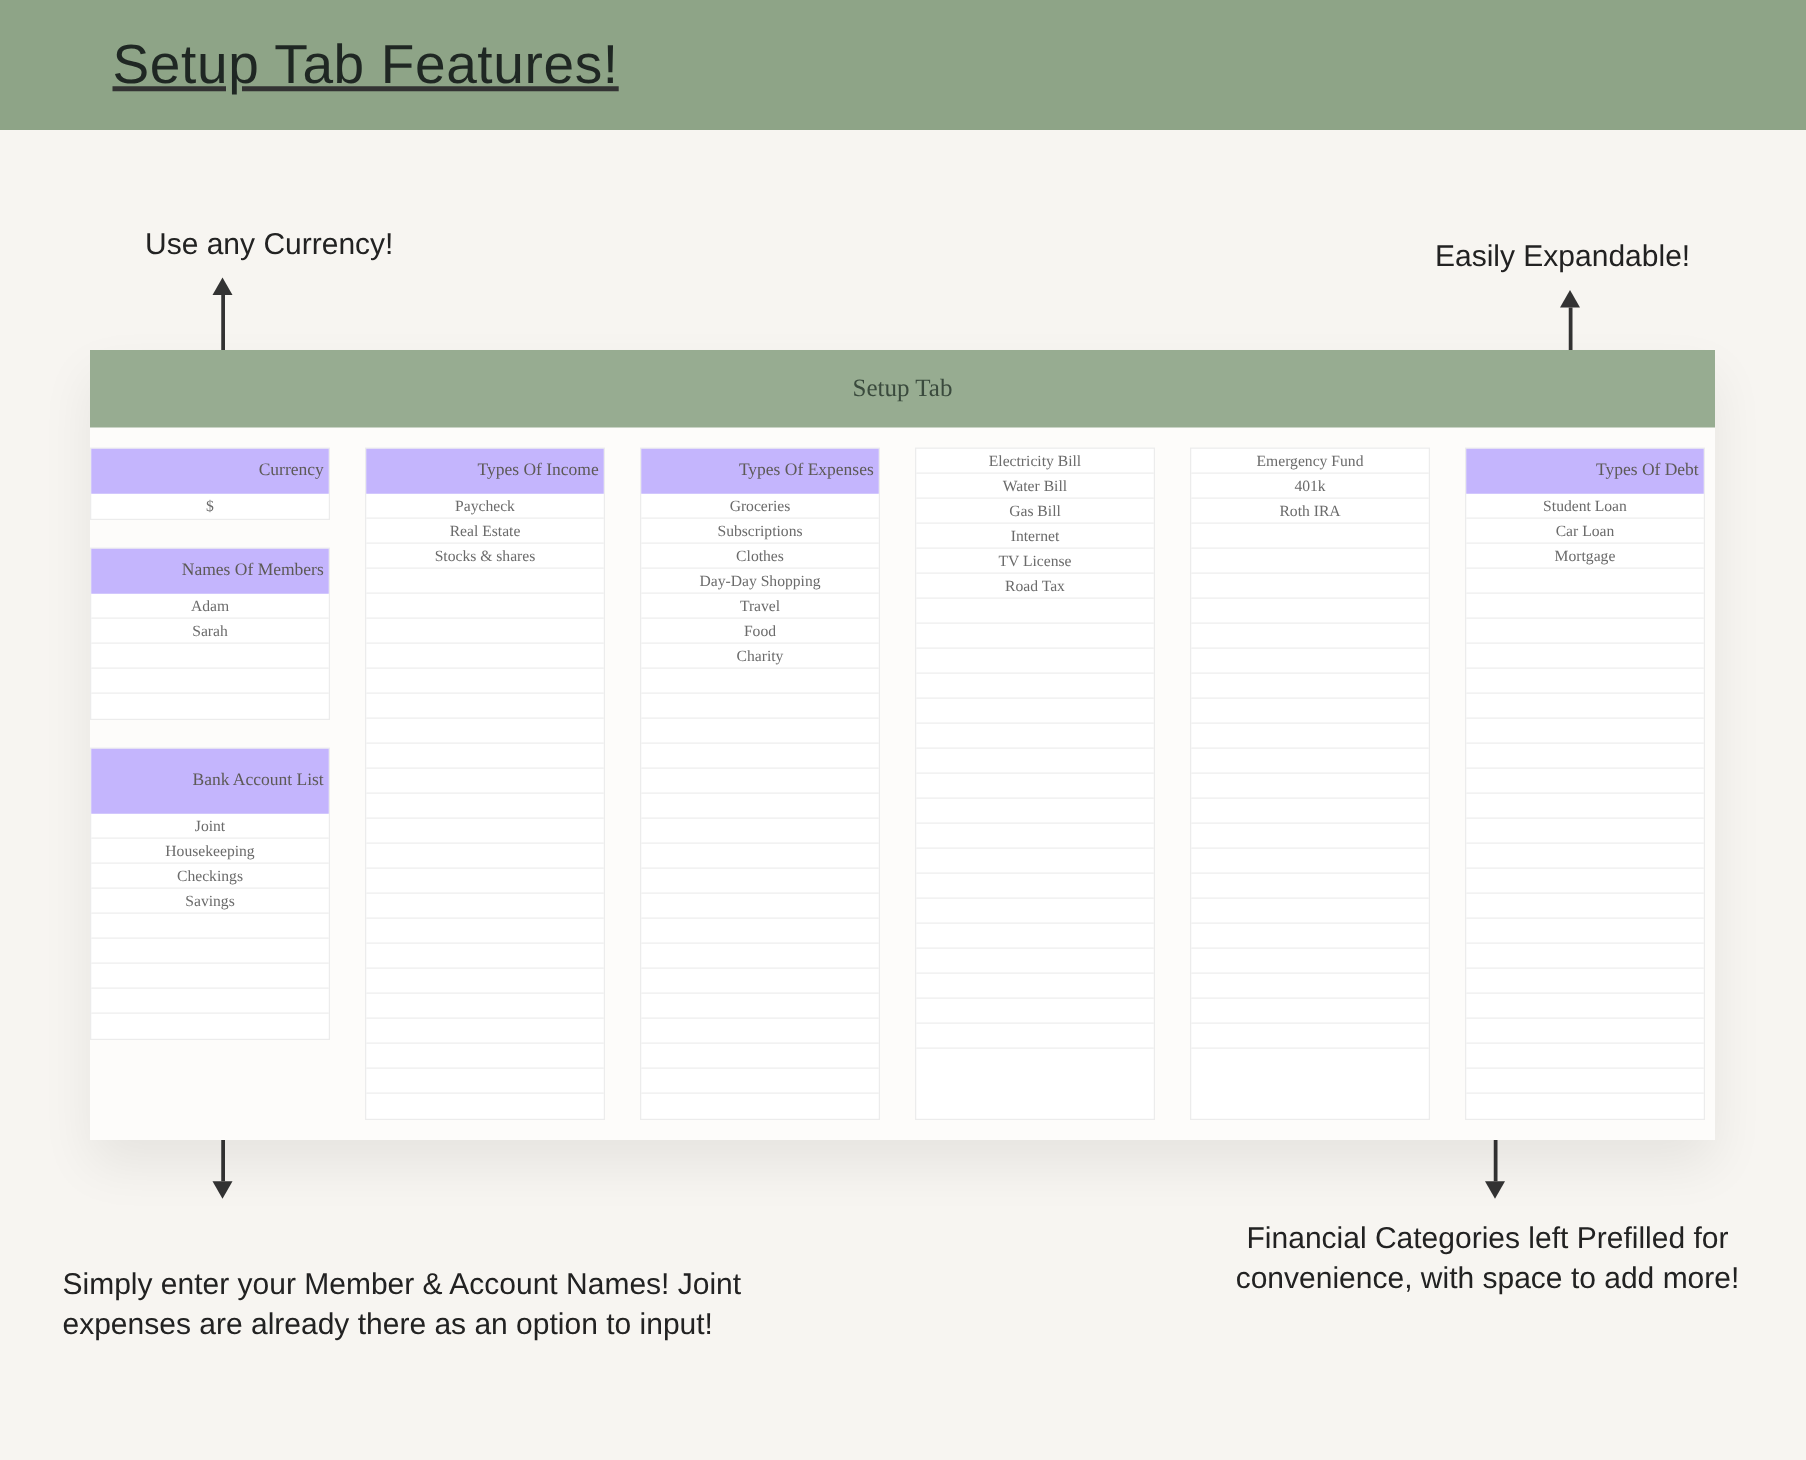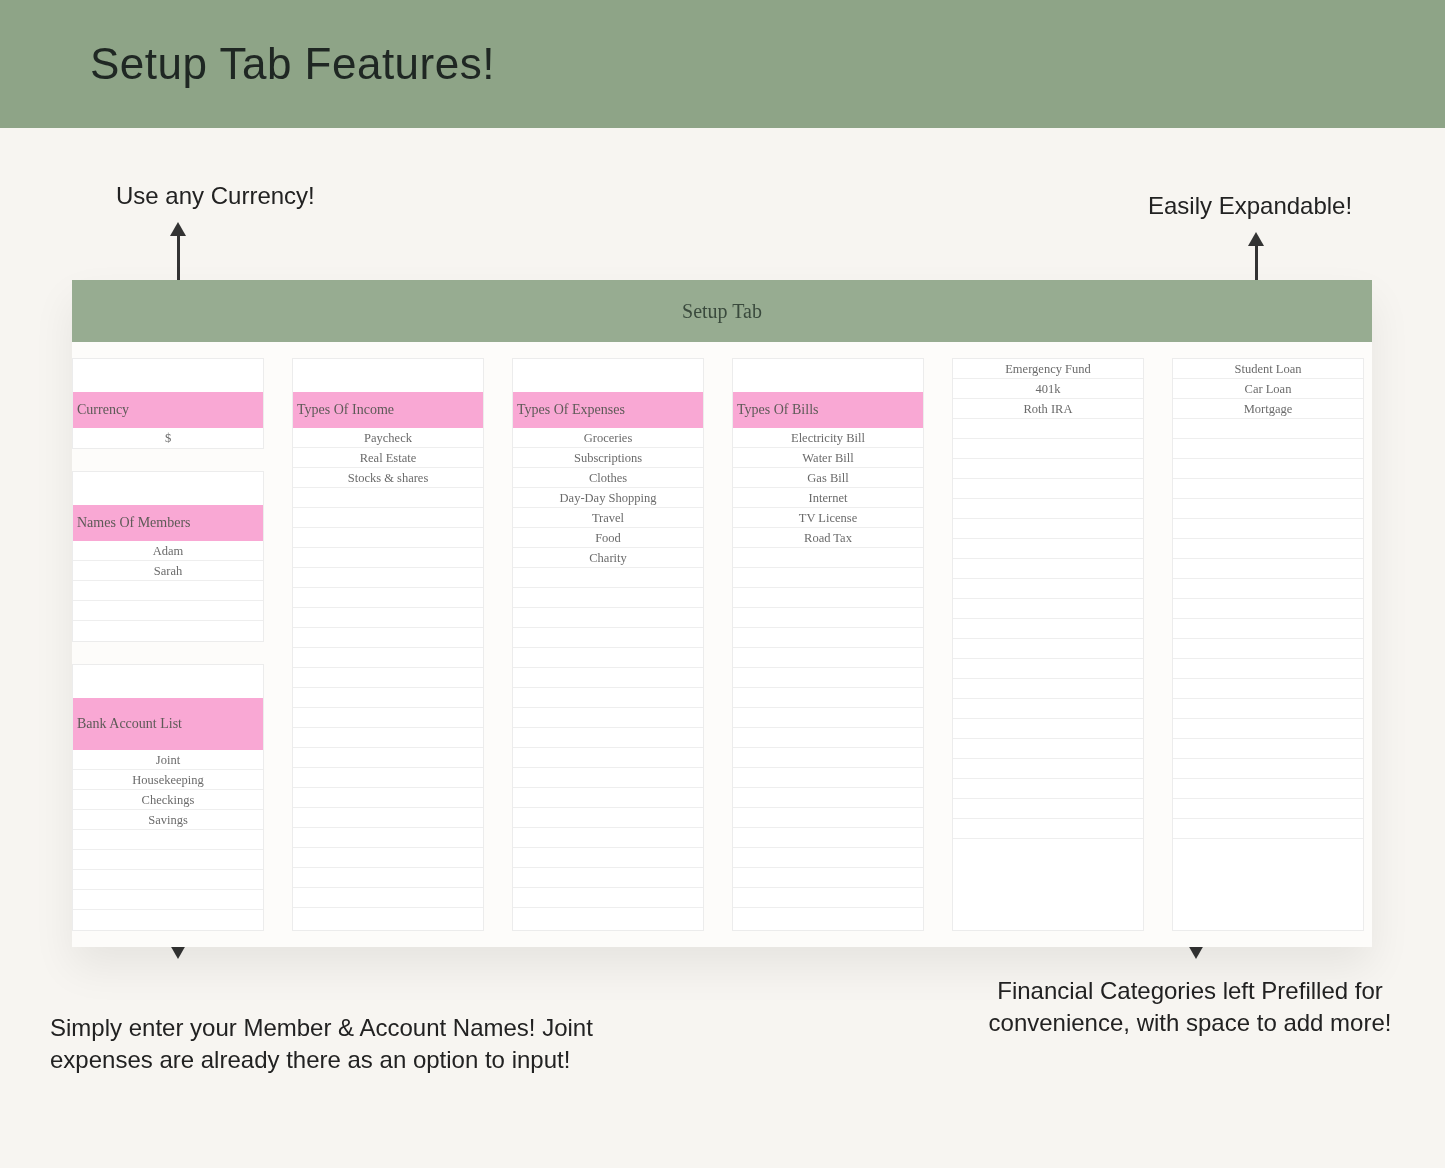--- a/index.html
+++ b/index.html
@@ -6,24 +6,25 @@
   html, body { width: 1445px; height: 1168px; }
   body {
     font-family: Georgia, "Times New Roman", serif;
     background: #f7f5f1;
     color: #333;
     position: relative;
     overflow: hidden;
   }
   .top-banner {
     background: #8ea487;
-    height: 128px;
+    height: 104px;
     display: flex;
     align-items: center;
     padding-left: 90px;
+    text-decoration: underline;
   }
   .top-banner h1 {
     font-family: "Optima", "Segoe UI", "Helvetica Neue", sans-serif;
     font-weight: 400;
     font-size: 44px;
     color: #1f2723;
     letter-spacing: 0.5px;
   }
 
   .callout {
@@ -82,26 +83,25 @@
     display: flex;
     gap: 28px;
     padding: 16px 0 16px 0;
   }
   .left-stack { display: flex; flex-direction: column; gap: 22px; width: 192px; }
   .card {
     background: #fff;
     border: 1px solid #ececec;
   }
   .card-header {
-    background: #f9a8d4;
+    background: #c4b5fd;
     color: #5d5a57;
     font-size: 14px;
-    text-align: left;
+    text-align: right;
     padding: 10px 4px;
-    margin-top: 33px;
   }
   .card-header.tall { padding: 18px 4px; }
   .row {
     border-bottom: 1px solid #eee;
     font-size: 12.5px;
     color: #6b6b6b;
     text-align: center;
     height: 20px;
     line-height: 20px;
     overflow: hidden;
@@ -217,21 +217,20 @@
         <div class="row"></div>
         <div class="row"></div>
         <div class="row"></div>
         <div class="row"></div>
         <div class="row"></div>
         <div class="row"></div>
         <div class="row"></div>
         <div class="row"></div>
       </div>
       <div class="card tallcol">
-        <div class="card-header">Types Of Bills</div>
         <div class="row">Electricity Bill</div>
         <div class="row">Water Bill</div>
         <div class="row">Gas Bill</div>
         <div class="row">Internet</div>
         <div class="row">TV License</div>
         <div class="row">Road Tax</div>
         <div class="row"></div>
         <div class="row"></div>
         <div class="row"></div>
         <div class="row"></div>
@@ -272,20 +271,21 @@
         <div class="row"></div>
         <div class="row"></div>
         <div class="row"></div>
         <div class="row"></div>
         <div class="row"></div>
         <div class="row"></div>
         <div class="row"></div>
         <div class="row"></div>
       </div>
       <div class="card tallcol">
+        <div class="card-header">Types Of Debt</div>
         <div class="row">Student Loan</div>
         <div class="row">Car Loan</div>
         <div class="row">Mortgage</div>
         <div class="row"></div>
         <div class="row"></div>
         <div class="row"></div>
         <div class="row"></div>
         <div class="row"></div>
         <div class="row"></div>
         <div class="row"></div>

